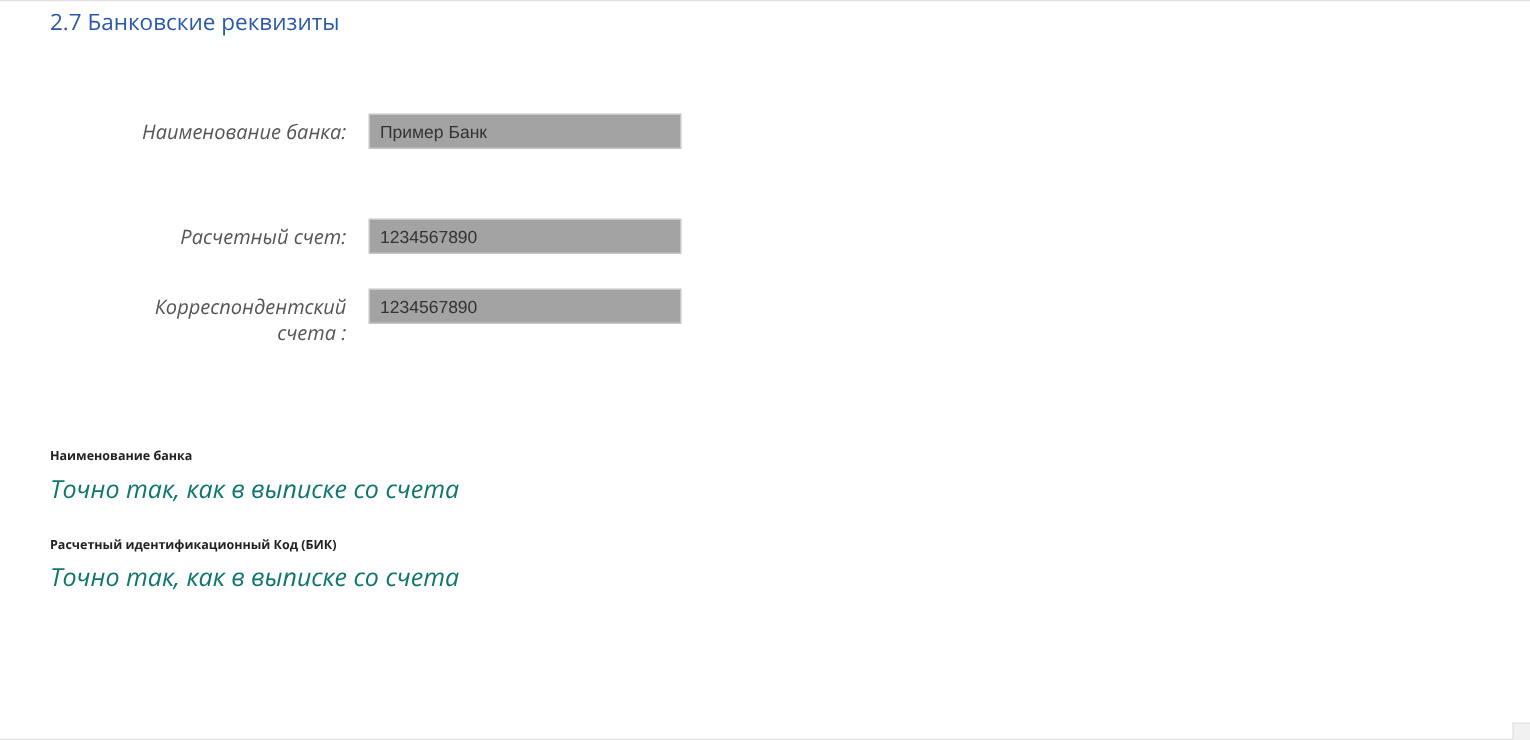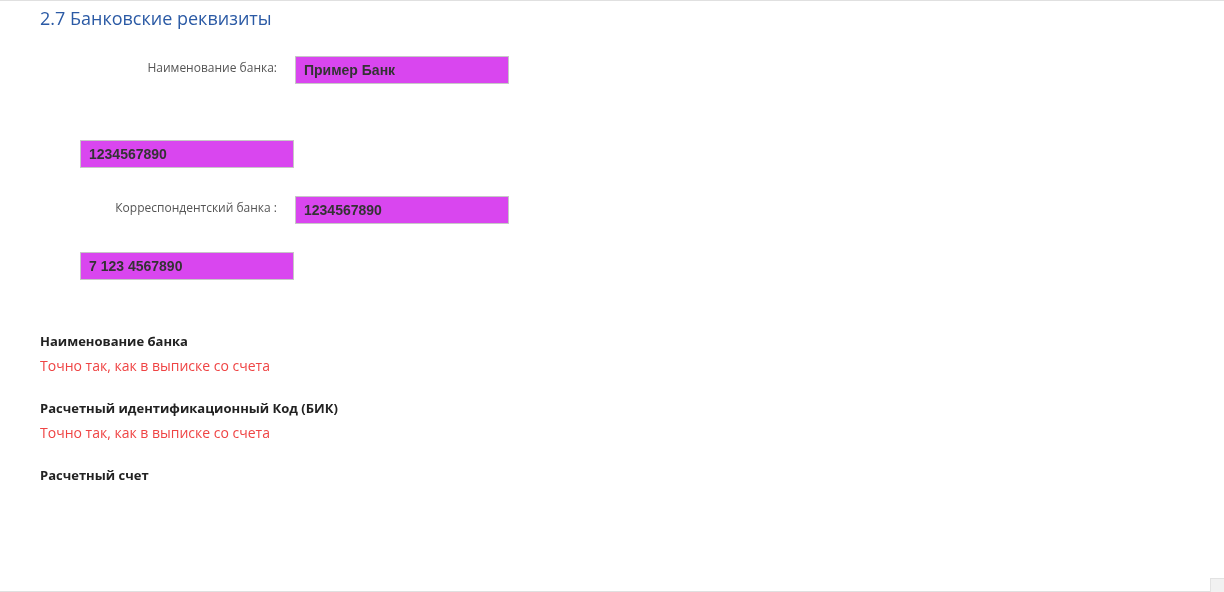--- a/index.html
+++ b/index.html
@@ -18,64 +18,65 @@
       border-bottom: 1px solid #e0e0e0;
       pointer-events: none;
     }
     .content {
       padding: 6px 40px 0 40px;
     }
     .section-title {
       color: #2b5aa5;
       font-size: 18px;
       font-weight: 400;
-      margin-bottom: 26px;
+      margin-bottom: 61px;
     }
     .form-rows {
       margin-left: 40px;
     }
     .form-row {
       display: flex;
       align-items: flex-start;
       margin-bottom: 28px;
     }
     .form-label {
       width: 215px;
       text-align: right;
       color: #555;
-      font-size: 12px;
+      font-size: 16px;
       padding-right: 18px;
       padding-top: 4px;
       line-height: 1.3;
+      font-style: italic;
     }
     .form-input {
-      width: 214px;
+      width: 250px;
       height: 28px;
       padding: 3px 8px;
       border: 1px solid #c7c7c7;
       font-size: 14px;
       color: #333;
-      background: #d946ef;
-      font-weight: bold;
+      background: #a3a3a3;
     }
     .hints {
       margin-top: 52px;
     }
     .hint-block {
       margin-bottom: 24px;
     }
     .hint-title {
       font-weight: 700;
-      font-size: 13px;
+      font-size: 10px;
       color: #222;
       margin-bottom: 6px;
     }
     .hint-text {
-      font-size: 14px;
-      color: #ef4444;
+      font-size: 20px;
+      color: #0f766e;
+      font-style: italic;
     }
     .scroll-edge {
       position: absolute;
       right: 0;
       bottom: 0;
       width: 14px;
       height: 14px;
       background: #f1f1f1;
       border-left: 1px solid #e2e2e2;
       border-top: 1px solid #e2e2e2;
@@ -92,49 +93,45 @@
 
     <div class="form-row">
       <div class="form-label">Наименование банка:</div>
       <input class="form-input" type="text" value="Пример Банк" style="">
     </div>
 
     <div class="form-row">
     </div>
 
     <div class="form-row">
+      <div class="form-label">Расчетный счет:</div>
       <input class="form-input" type="text" value="1234567890" style="">
     </div>
 
     <div class="form-row">
-      <div class="form-label">Корреспондентский банка :</div>
+      <div class="form-label">Корреспондентский счета :</div>
       <input class="form-input" type="text" value="1234567890" style="">
     </div>
 
     <div class="form-row">
-      <input class="form-input" type="text" value="7 123 4567890" style="">
     </div>
 
   </div>
 
   <div class="hints">
 
     <div class="hint-block">
       <div class="hint-title">Наименование банка</div>
       <div class="hint-text">Точно так, как в выписке со счета</div>
     </div>
 
     <div class="hint-block">
       <div class="hint-title">Расчетный идентификационный Код (БИК)</div>
       <div class="hint-text">Точно так, как в выписке со счета</div>
     </div>
 
-    <div class="hint-block">
-      <div class="hint-title">Расчетный счет</div>
-      <div class="hint-text"></div>
-    </div>
 
   </div>
 
 </div>
 
 <div class="page-border"></div>
 <div class="scroll-edge"></div>
 
 </body></html>

